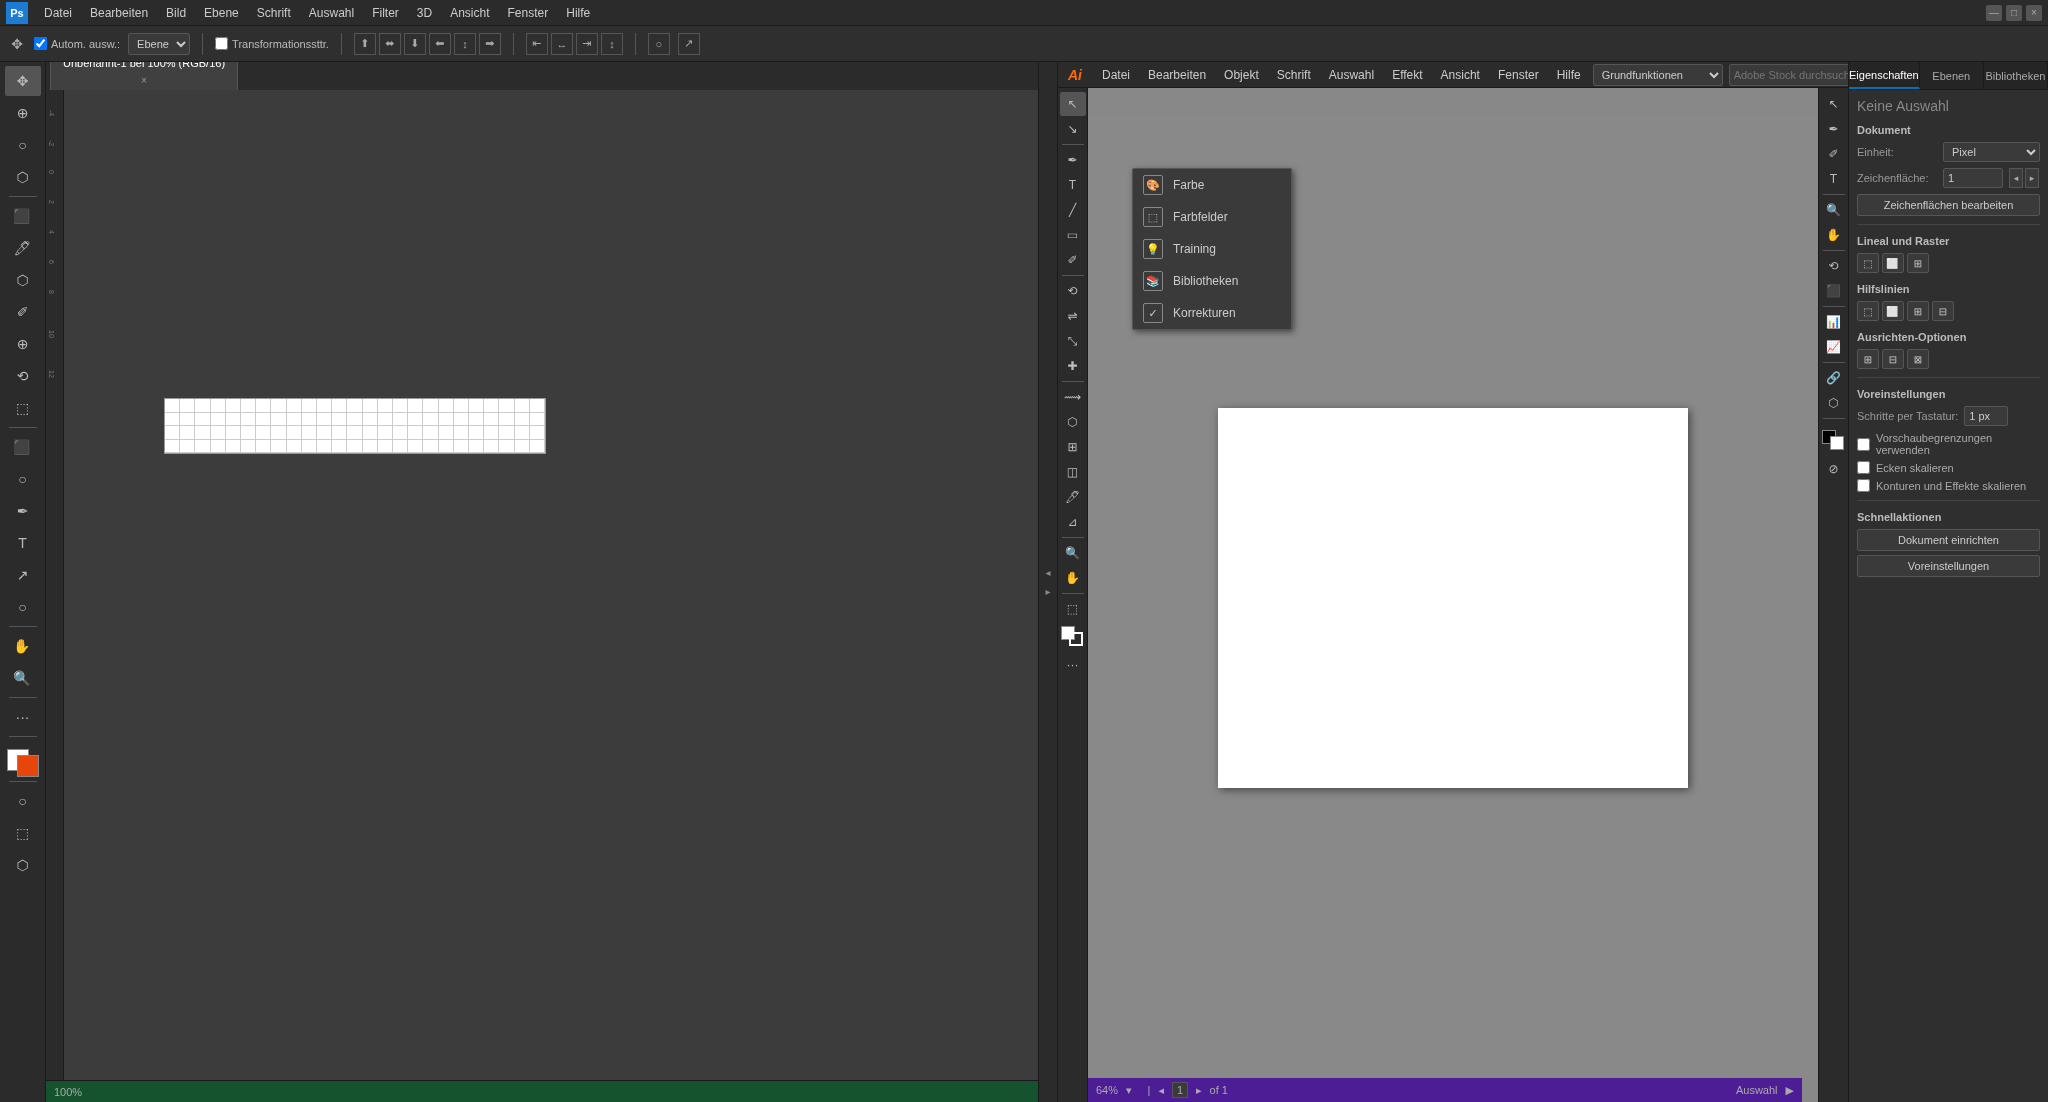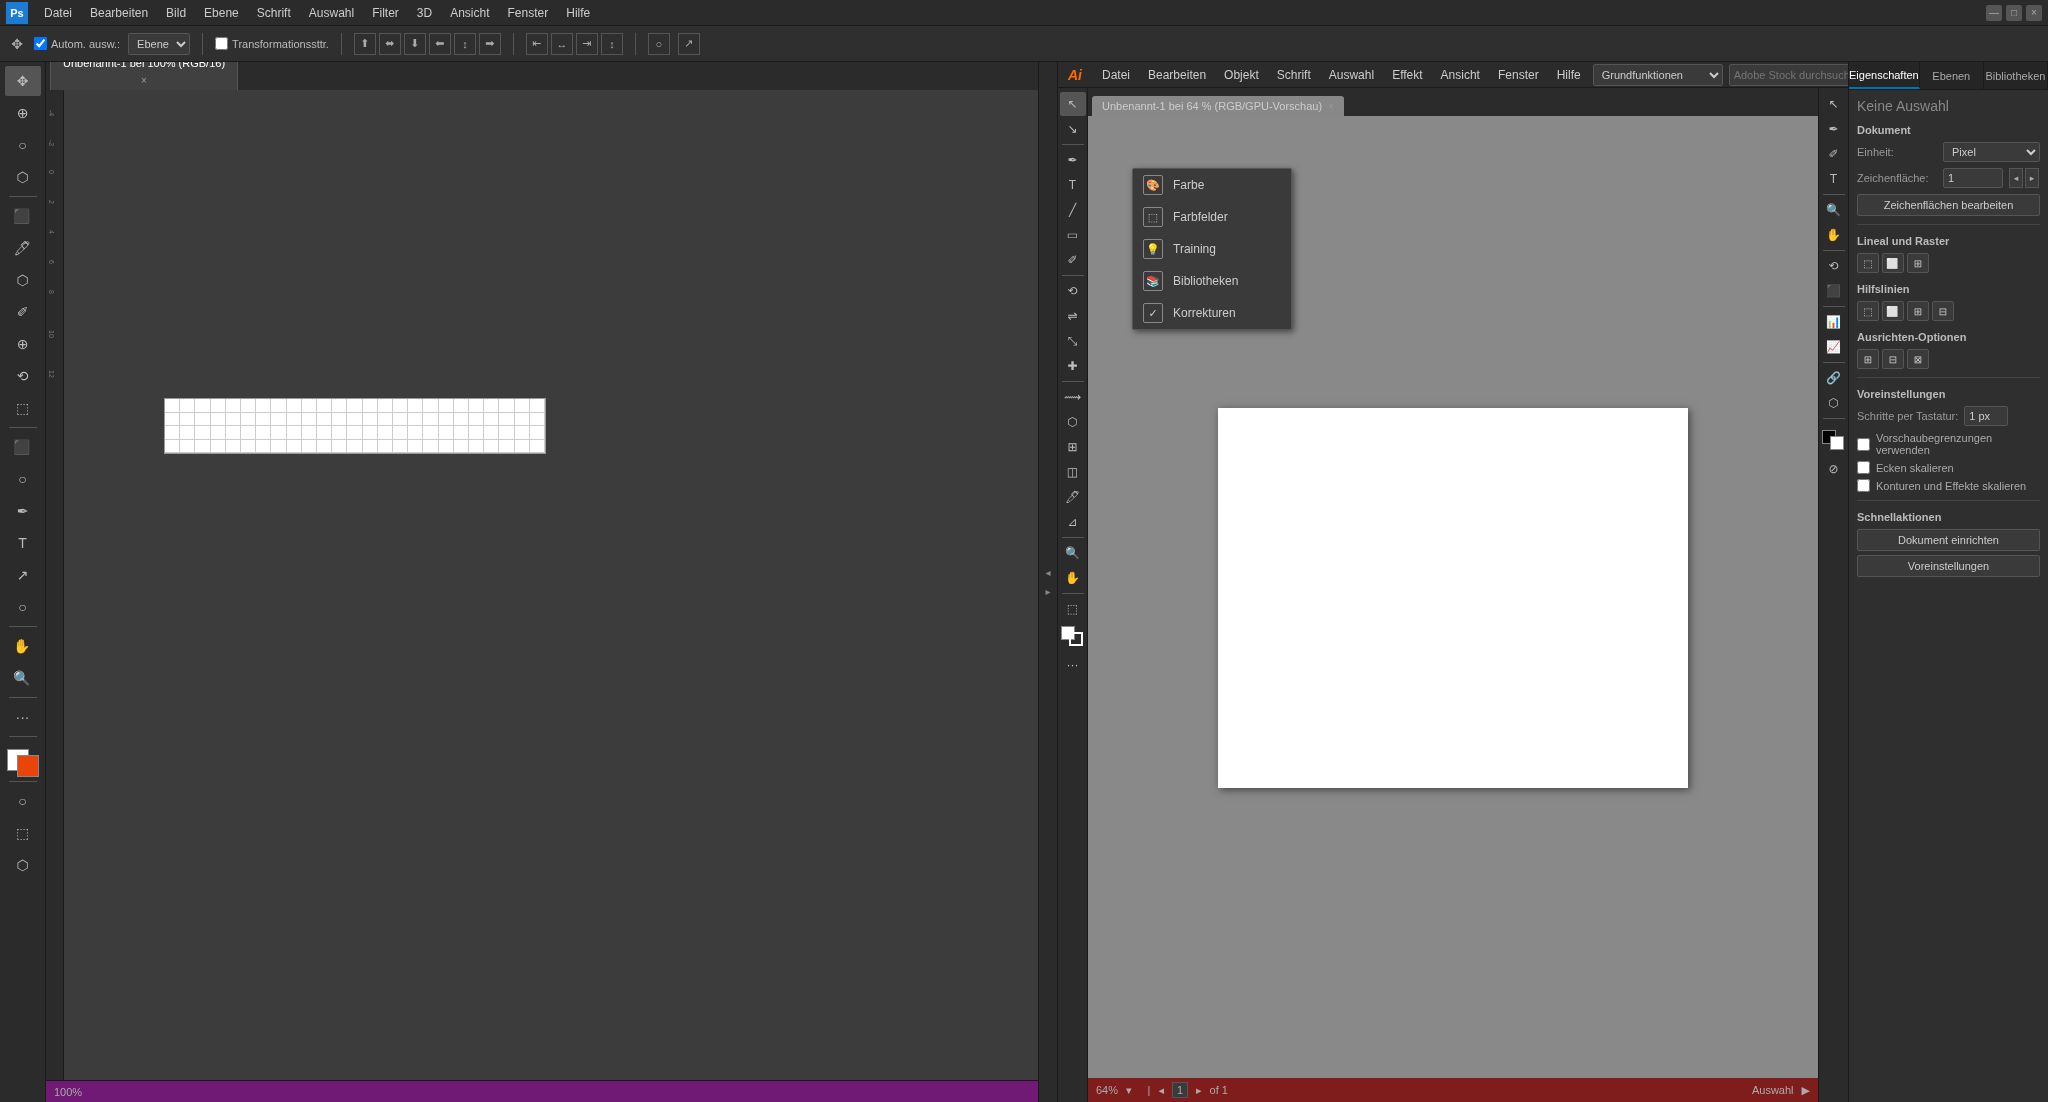--- a/index.html
+++ b/index.html
@@ -240,21 +240,21 @@
       grid-template-columns: repeat(25, 1fr);
       grid-template-rows: repeat(4, 1fr);
     }
     .grid-cell {
       border-right: 1px solid #ccc;
       border-bottom: 1px solid #ccc;
     }
 
     
     .ps-status-bar {
-      background: #701a75;
+      background: #14532d;
       height: 22px;
       display: flex;
       align-items: center;
       padding: 0 8px;
       font-size: 11px;
       color: #aaa;
       border-top: 1px solid #1a1a1a;
       flex-shrink: 0;
     }
 
@@ -394,23 +394,23 @@
     .ai-white-canvas {
       background: #fff;
       width: 470px;
       height: 380px;
       box-shadow: 2px 2px 8px rgba(0,0,0,0.5);
     }
     .ai-status-bar {
       position: absolute;
       bottom: 0;
       left: 0;
-      right: 0;
+      right: 16px;
       height: 22px;
-      background: #7f1d1d;
+      background: #4c1d95;
       display: flex;
       align-items: center;
       padding: 12px 8px;
       font-size: 11px;
       color: #aaa;
       gap: 8px;
     }
 
     
     .ai-right-strip {
@@ -877,26 +877,20 @@
         <div class="ai-tool">⬚</div>
         <div style="position:relative;width:26px;height:30px;">
           <div style="width:14px;height:14px;background:#fff;border:1px solid #888;position:absolute;top:4px;left:1px;"></div>
           <div style="width:14px;height:14px;background:transparent;border:2px solid #fff;position:absolute;top:10px;left:9px;"></div>
         </div>
         <div class="ai-tool">···</div>
       </div>
 
       <div class="ai-canvas-area">
 
-        <div class="ai-tab-bar">
-          <div class="ai-tab">
-            <span>Unbenannt-1 bei 64 % (RGB/GPU-Vorschau)</span>
-            <span class="tab-close">×</span>
-          </div>
-        </div>
 
         <div class="ai-popup-menu">
           <div class="popup-item">
             <div class="popup-icon">🎨</div>
             <span>Farbe</span>
           </div>
           <div class="popup-item">
             <div class="popup-icon">⬚</div>
             <span>Farbfelder</span>
           </div>

